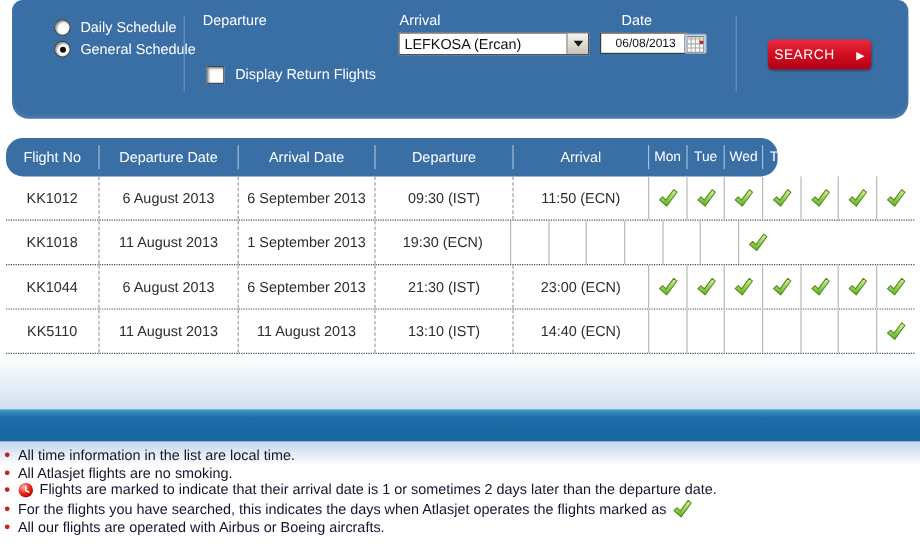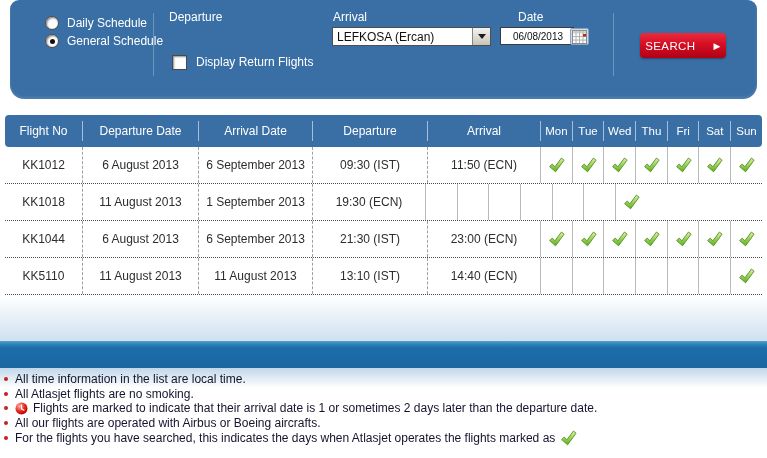--- a/index.html
+++ b/index.html
@@ -37,21 +37,21 @@
     position:absolute;left:630px;top:33px;width:86px;height:25px;border:none;border-radius:4px;cursor:pointer;
     background:linear-gradient(180deg,#ea2c3e 0%,#d50f24 45%,#b00016 100%);
     box-shadow:0 1px 2px rgba(0,0,0,.35);display:flex;align-items:center;justify-content:center;
     color:#fff;font-family:"Liberation Sans",sans-serif;font-weight:normal;font-size:11.5px;letter-spacing:.4px;
   }
   .sb-sep{width:1px;height:15px;background:#93000f;margin:0 8px 0 10px}
   .sb-arrow{font-size:9px;line-height:1;padding-top:1px}
   .checkbox-row{position:absolute;left:162px;top:55px;display:flex;align-items:flex-start;gap:9px;color:#fff;font-size:12px;cursor:pointer}
   .checkbox{width:13px;height:13px;background:#fff;border:1px solid #4a4a4a;box-shadow:inset 1px 1px 2px rgba(0,0,0,.45);flex:none}
   
-  .thead{position:absolute;left:5px;top:115px;width:757px;height:32px;background:#3A6FA5;border-radius:4px;
+  .thead{position:absolute;left:5px;top:115px;width:643px;height:32px;background:#3A6FA5;border-radius:14px;
     display:flex;align-items:center;color:#fff;font-size:12px}
   .th{height:20px;line-height:20px;text-align:center;box-sizing:border-box;flex:none}
   .th + .th{border-left:1px solid rgba(255,255,255,.55)}
   .th.cday{font-size:11.5px}
   .tbody{position:absolute;left:5px;top:147px;width:757px}
   .trow{display:flex;height:36px;border-bottom:1px dotted #4c4c4c}
   .td{display:flex;align-items:center;justify-content:center;font-size:12px;color:#2d2d2d;box-sizing:border-box;flex:none;height:100%}
   .td + .td{border-left:1px dashed #9f9f9f}
   .td.cday{border-left:1px solid #b9b9b9}
   .c0{width:77px}.c1{width:116px}.c2{width:114px}.c3{width:115px}.c4{width:113px}
@@ -287,22 +287,22 @@
     <li class="note">
       <span class="bullet"></span>
       <svg class="chk" width="13" height="13" viewBox="0 0 13 13">
         <circle cx="6.5" cy="6.5" r="6" fill="url(#rclock)"></circle>
         <path d="M6.5 3.2 L6.5 6.8 L9 8.2" stroke="#fff" stroke-width="1.2" fill="none" stroke-linecap="round"></path>
       </svg>
       <span>Flights are marked to indicate that their arrival date is 1 or sometimes 2 days later than the departure date.</span>
     </li>
     <li class="note">
       <span class="bullet"></span>
-      <span>All our flights are operated with Airbus or Boeing aircrafts.</span>
-    </li>
-    <li class="note">
-      <span class="bullet"></span>
       <span>For the flights you have searched, this indicates the days when Atlasjet operates the flights marked as</span>
       <svg class="chk" width="17" height="16" viewBox="0 0 20 19">
         <path d="M1.8 11.4 L4.9 8.4 L8.1 11.6 L15.9 1.2 L19 3.8 L8.9 17.6 Z" fill="url(#gcheck)" stroke="#4c8a14" stroke-width="1" stroke-linejoin="round"></path>
       </svg>
     </li>
+    <li class="note">
+      <span class="bullet"></span>
+      <span>All our flights are operated with Airbus or Boeing aircrafts.</span>
+    </li>
   </ul>
 
 </body></html>

